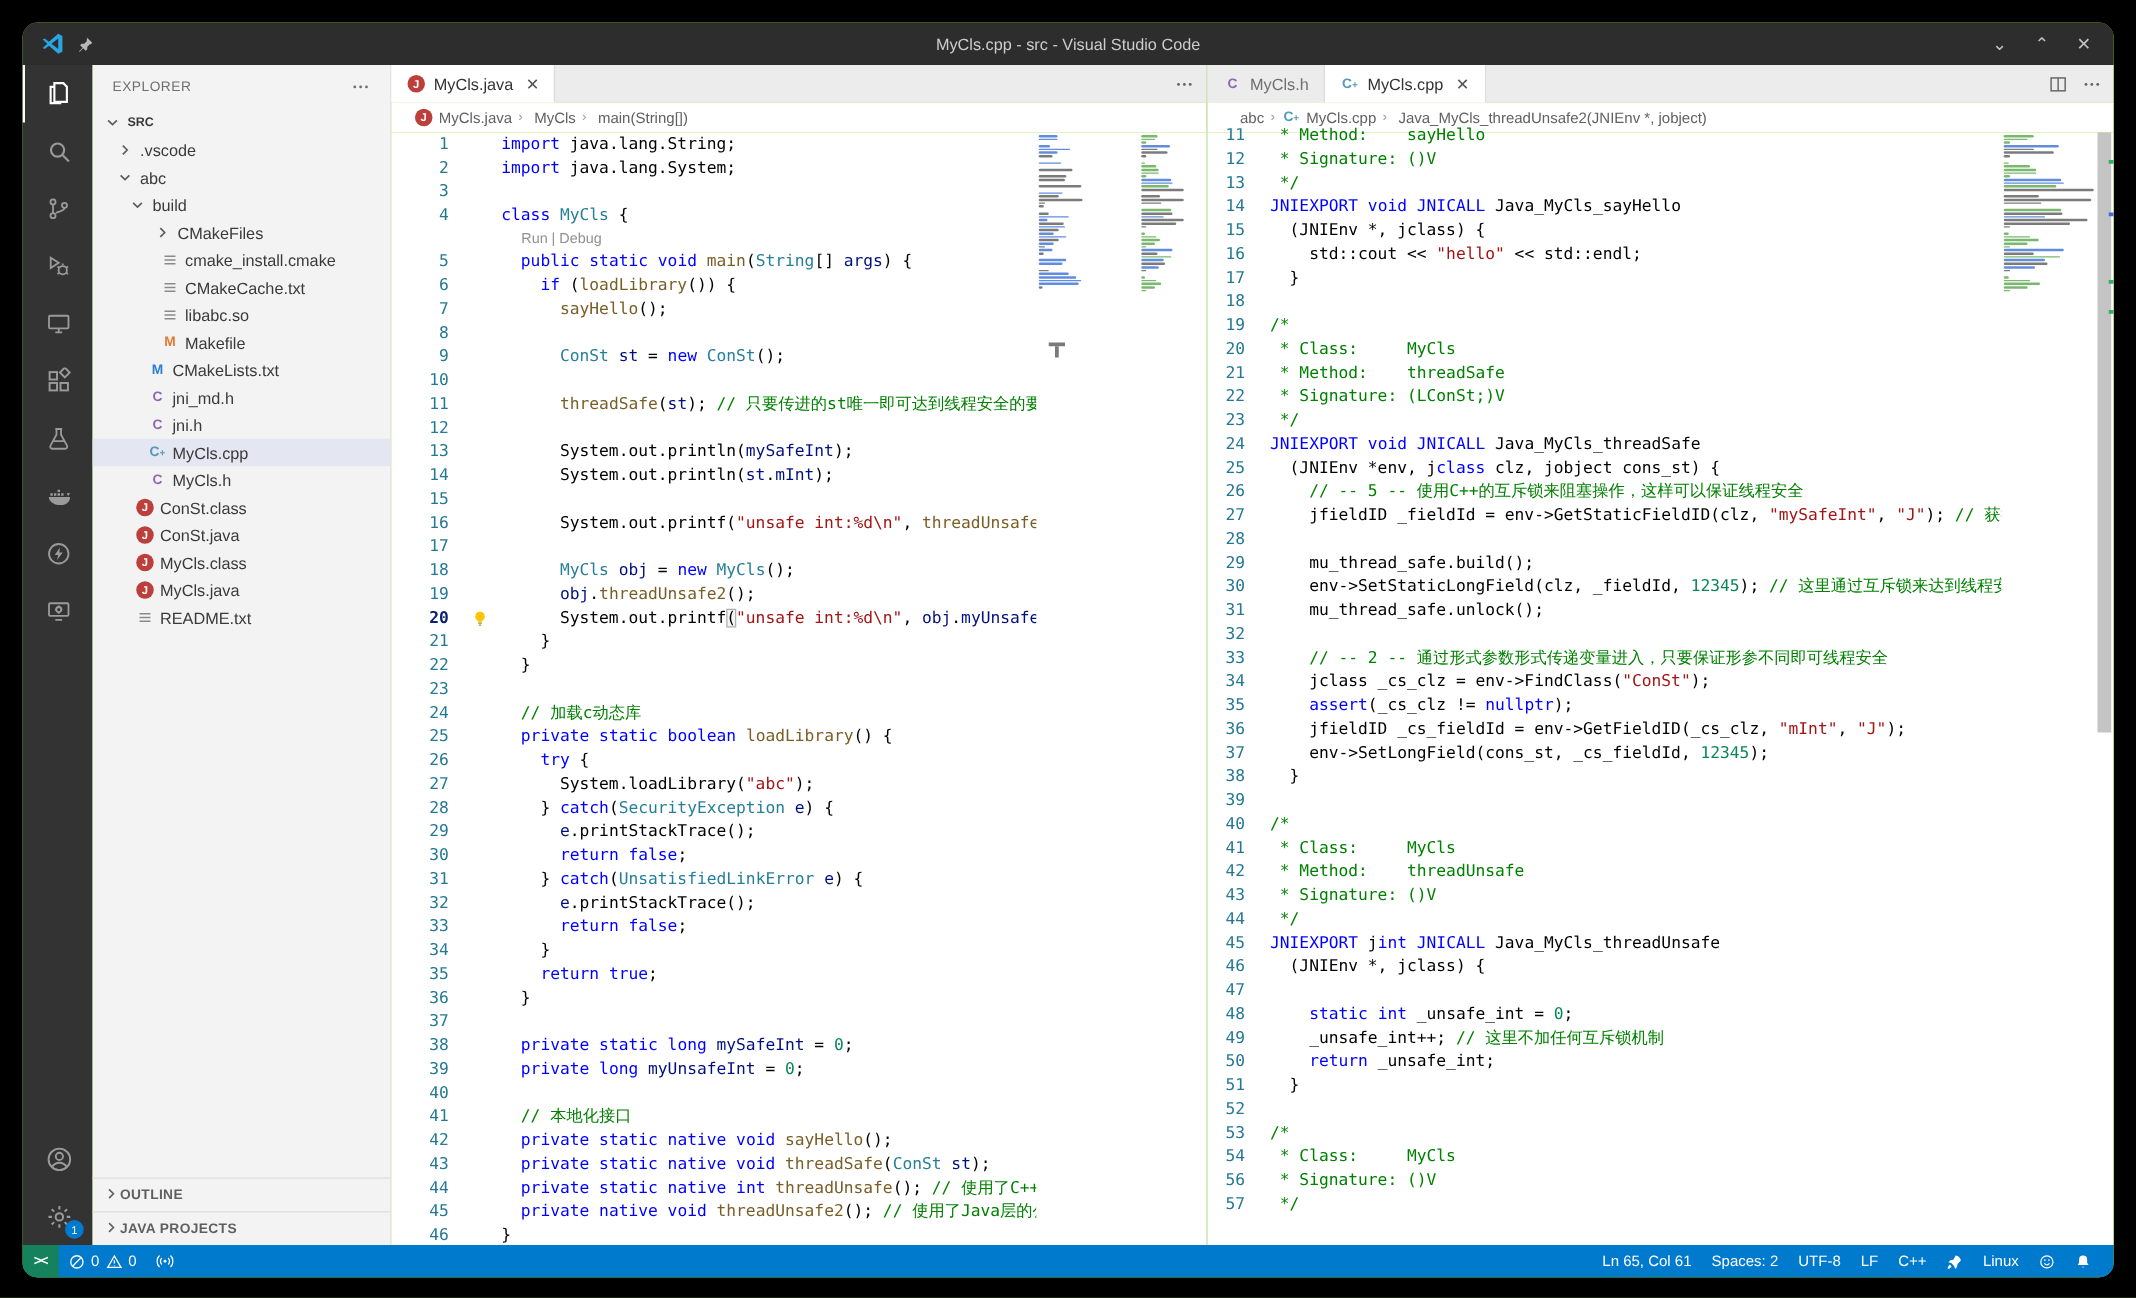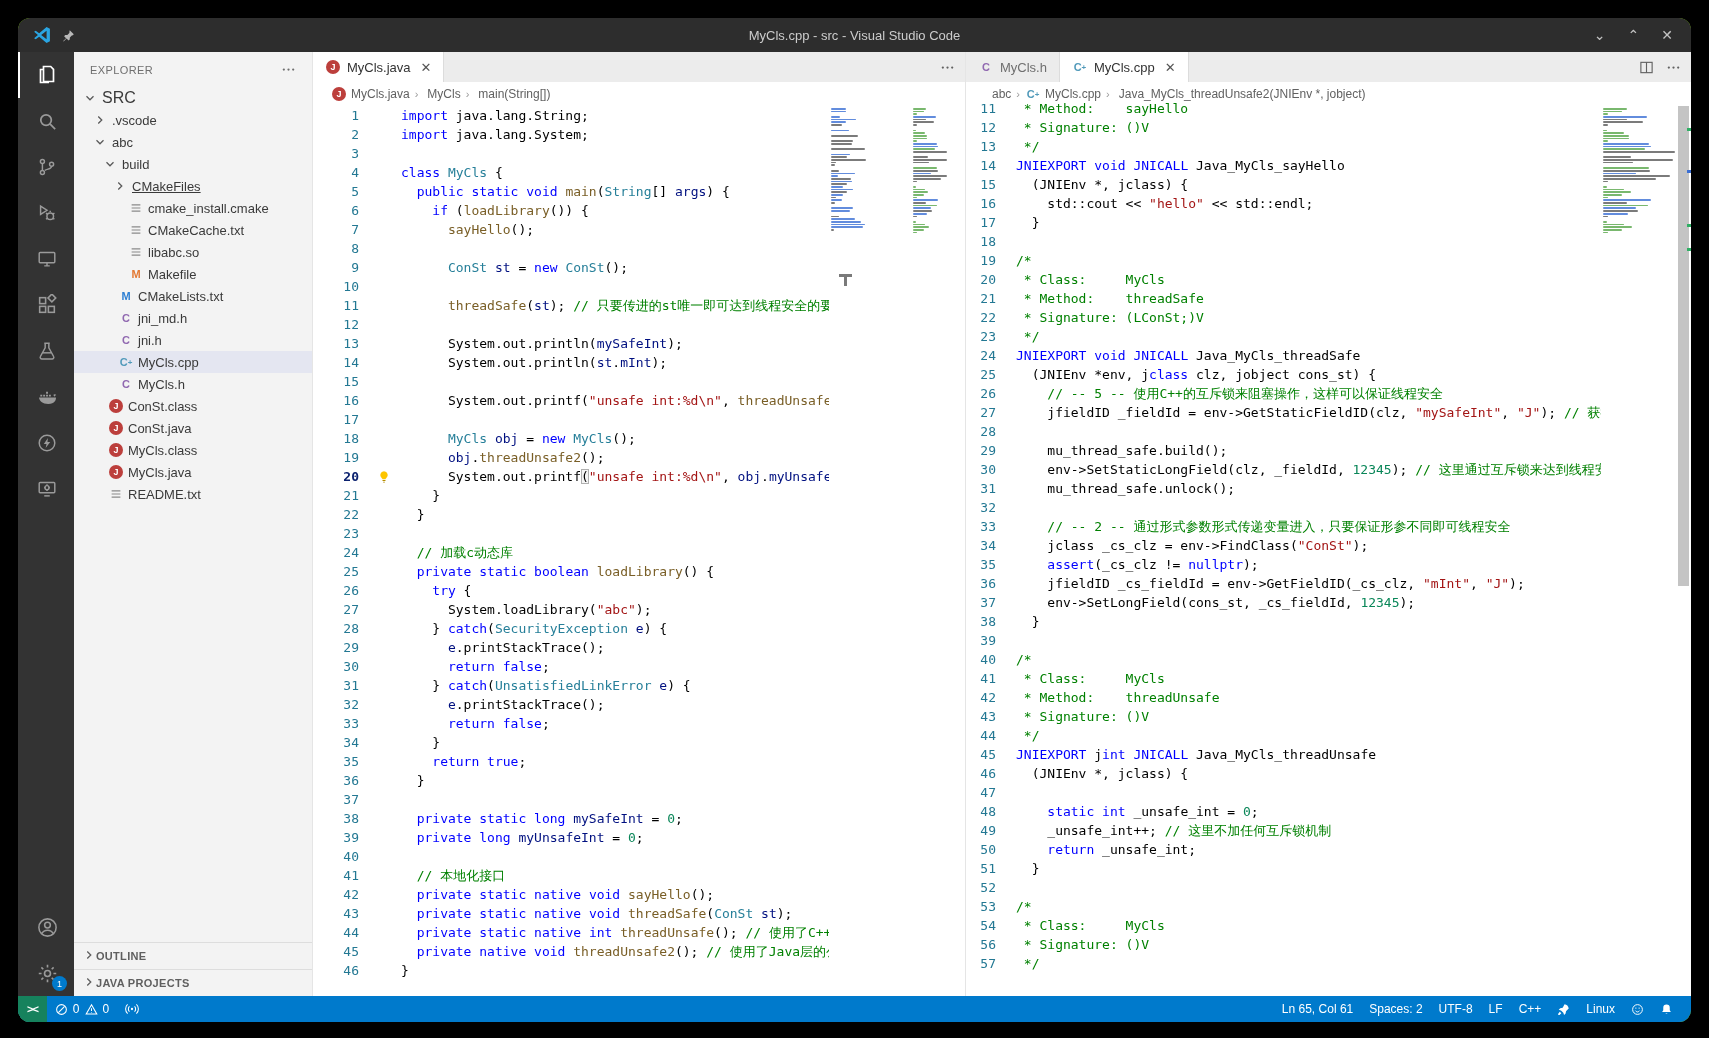--- a/index.html
+++ b/index.html
@@ -23,21 +23,21 @@
     width:15px;height:15px;font-size:9px;display:flex;align-items:center;justify-content:center;}
   
   .sidebar{width:238px;background:#f3f3f3;display:flex;flex-direction:column;flex-shrink:0;font-size:13px;color:#3a3a3a;}
   .sb-header{height:35px;display:flex;align-items:center;justify-content:space-between;padding:0 16px;color:#6f6f6f;
     font-size:11px;letter-spacing:.4px;}
   .tree{flex:1;overflow:hidden;}
   .trow{height:22px;display:flex;align-items:center;white-space:nowrap;}
   .trow.sel{background:#e4e6f1;}
   .trow .chev{width:16px;display:inline-flex;justify-content:center;color:#5a5a5a;flex-shrink:0;}
   .trow .lbl{margin-left:4px;}
-  .trow.hdr .lbl{font-weight:400;font-size:16px;}
+  .trow.hdr .lbl{font-weight:700;font-size:10px;}
   .fi{width:16px;height:16px;display:inline-flex;align-items:center;justify-content:center;
     font-weight:700;font-size:11px;flex-shrink:0;font-family:"Liberation Sans",sans-serif;}
   .fi-java{background:#bc3f3c;color:#fff;border-radius:50%;font-size:9px;width:14px;height:14px;margin:0 1px;}
   .fi-h{color:#9068b0;}
   .fi-cpp{color:#519aba;}
   .fi-cpp i{font-style:normal;font-size:8px;vertical-align:4px;}
   .fi-mk{color:#e37933;}
   .fi-cmake{color:#2d7fd3;}
   .sb-panel{height:26px;border-top:1px solid #dddddd;display:flex;align-items:center;padding-left:8px;
     font-size:11px;font-weight:700;color:#5f5f5f;letter-spacing:.3px;}
@@ -265,21 +265,21 @@
               <span class="lbl">abc</span>
             </div>
             <div class="trow" style="padding-left: 28px;">
               <span class="chev">
                 <svg width="14" height="14" viewBox="0 0 16 16" fill="none" stroke="currentColor" stroke-width="1.5">
                   <path d="M4 6l4 4 4-4"></path>
                 </svg>
               </span>
               <span class="lbl">build</span>
             </div>
-            <div class="trow" style="padding-left: 38px; text-decoration: underline;">
+            <div class="trow" style="padding-left: 48px;">
               <span class="chev">
                 <svg width="14" height="14" viewBox="0 0 16 16" fill="none" stroke="currentColor" stroke-width="1.5">
                   <path d="M6 4l4 4-4 4"></path>
                 </svg>
               </span>
               <span class="lbl">CMakeFiles</span>
             </div>
             <div class="trow" style="padding-left: 38px;">
               <span class="chev"></span>
               <span class="fi">
@@ -432,20 +432,24 @@
               </div>
               <div class="crow">
                 <span class="ln">3</span>
                 <span class="deco"></span>
                 <pre class="cl"></pre>
               </div>
               <div class="crow">
                 <span class="ln">4</span>
                 <span class="deco"></span>
                 <pre class="cl"><span class="tok-k">class</span><span class="tok-p"> </span><span class="tok-t">MyCls</span><span class="tok-p"> {</span></pre>
+              </div>
+              <div class="lens-row">
+                <span class="ln"></span>
+                <span class="lens-txt" style="margin-left: 40px;">Run | Debug</span>
               </div>
               <div class="crow">
                 <span class="ln">5</span>
                 <span class="deco"></span>
                 <pre class="cl"><span class="tok-p">  </span><span class="tok-k">public</span><span class="tok-p"> </span><span class="tok-k">static</span><span class="tok-p"> </span><span class="tok-k">void</span><span class="tok-p"> </span><span class="tok-f">main</span><span class="tok-p">(</span><span class="tok-t">String</span><span class="tok-p">[] </span><span class="tok-v">args</span><span class="tok-p">) {</span></pre>
               </div>
               <div class="crow">
                 <span class="ln">6</span>
                 <span class="deco"></span>
                 <pre class="cl"><span class="tok-p">    </span><span class="tok-k">if</span><span class="tok-p"> (</span><span class="tok-f">loadLibrary</span><span class="tok-p">()) {</span></pre>

